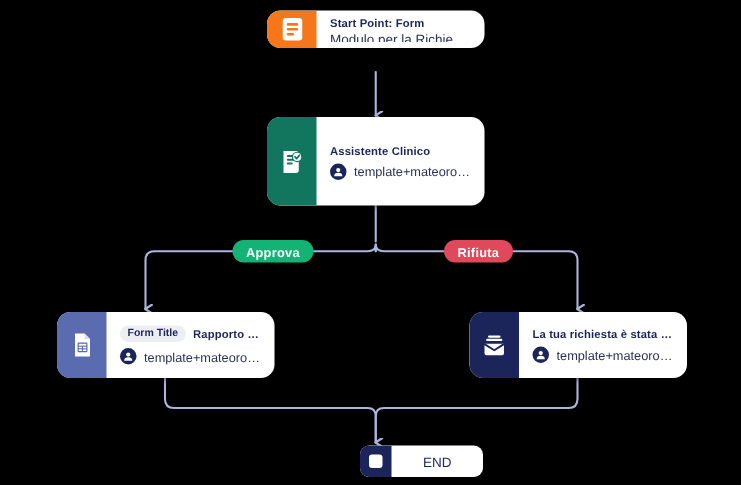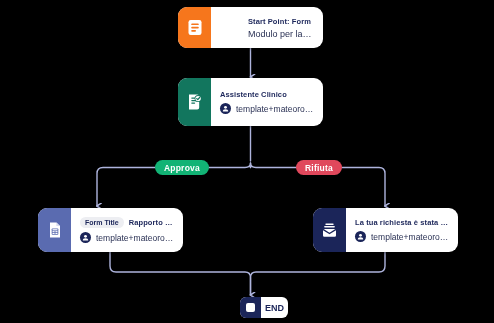--- a/index.html
+++ b/index.html
@@ -22,42 +22,42 @@
   .userrow{display:flex;align-items:center;gap:5px;margin-top:4px;min-width:0;}
   .user-text{font-size:8.5px;color:#2a3154;white-space:nowrap;overflow:hidden;text-overflow:ellipsis;}
   .avatar{flex:0 0 auto;width:11px;height:11px;border-radius:50%;background:#1b2559;
           display:flex;align-items:center;justify-content:center;}
   .avatar svg{display:block;}
   .titlerow{display:flex;align-items:center;gap:5px;min-width:0;}
   .chip{flex:0 0 auto;background:#edeef2;color:#1b2559;font-size:7px;font-weight:bold;
         border-radius:8px;padding:2px 5px;white-space:nowrap;}
 
   
-  #node-start{left:178px;top:7px;width:145px;height:41px;gap:28px;}
+  #node-start{left:178px;top:7px;width:145px;height:25px;}
   #node-start .icon-pane{width:33px;background:#f6761c;}
-  #node-assistant{left:178px;top:78px;width:145px;height:48px;}
+  #node-assistant{left:178px;top:78px;width:145px;height:59px;}
   #node-assistant .icon-pane{width:33px;background:#12765e;}
   #node-approved{left:38px;top:208px;width:145px;height:44px;}
   #node-approved .icon-pane{width:33px;background:#5a6bb0;}
   #node-rejected{left:313px;top:208px;width:145px;height:44px;}
   #node-rejected .icon-pane{width:33px;background:#1b2559;}
 
   .pill{position:absolute;display:flex;align-items:center;justify-content:center;
         height:15px;border-radius:9px;padding:0 9px;font-size:8.5px;font-weight:bold;
         color:#fff;letter-spacing:.2px;}
   #pill-approva{left:155px;top:160px;background:#12b375;}
   #pill-rifiuta{left:296px;top:160px;background:#e0485c;}
 
   #node-end{position:absolute;left:240px;top:297px;height:21px;
             display:flex;align-items:stretch;background:#fff;border-radius:6px;
             overflow:hidden;box-shadow:0 1px 3px rgba(0,0,0,.45);}
   #node-end .end-icon{width:21px;background:#1b2559;display:flex;align-items:center;justify-content:center;}
   #node-end .end-sq{width:9px;height:9px;background:#fff;border-radius:2px;}
-  #node-end .end-label{display:flex;align-items:center;padding:0 4px;font-size:9px;
-                       font-weight:bold;color:#1b2559;}
+  #node-end .end-label{display:flex;align-items:center;padding:0 21px;font-size:9px;
+                       font-weight:normal;color:#1b2559;}
 </style>
 </head>
 <body>
 
 <div id="canvas">
 
   <svg class="edges" viewBox="0 0 494 323">
     <defs>
       <marker id="arw" markerWidth="7" markerHeight="7" refX="3.2" refY="5.4" orient="auto" markerUnits="userSpaceOnUse">
         <path d="M0.4,1.2 L3.2,5.6 L6,1.2" fill="none" stroke="#aeb4dd" stroke-width="1.5" stroke-linecap="round" stroke-linejoin="round"></path>

